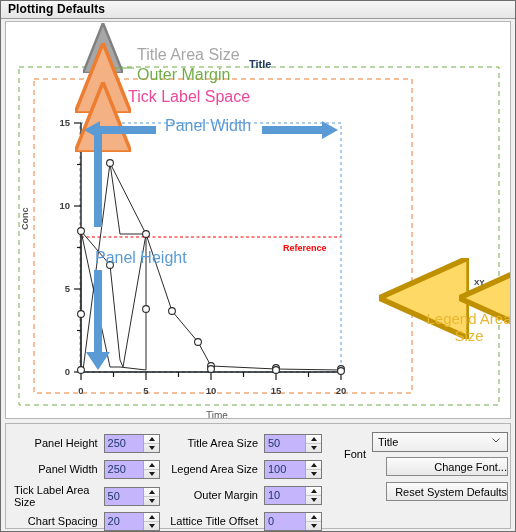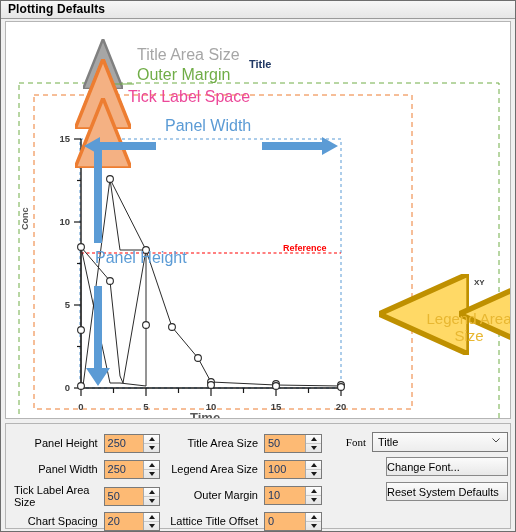--- a/index.html
+++ b/index.html
@@ -20,56 +20,56 @@
     font-size:12px;font-weight:bold;color:#000;
     padding:1px 0 0 7px;box-sizing:border-box;
     letter-spacing:0.1px;
   }
   
   .preview{
     position:absolute;left:4px;top:20px;width:506px;height:398px;
     background:#ffffff;border:1px solid #b5b5b5;box-sizing:border-box;
     overflow:hidden;
   }
-  .svgwrap{position:absolute;left:0;top:16px;width:100%;height:100%;text-decoration:underline;}
+  .svgwrap{position:absolute;left:0;top:0;width:100%;height:100%;text-decoration:underline;}
   svg{display:block;}
 
   
   .anno{position:absolute;white-space:nowrap;pointer-events:none;}
   .anno-title-area{left:131px;top:24px;font-size:16px;color:#a6a6a6;}
   .anno-outer-margin{left:131px;top:44px;font-size:16px;color:#70ad47;}
   .anno-tick-label{left:122px;top:66px;font-size:16px;color:#ec4899;}
   .anno-panel-width{left:159px;top:95px;font-size:16px;color:#5b9bd5;}
   .anno-panel-height{left:89px;top:227px;font-size:16px;color:#5b9bd5;}
   .anno-legend-area{left:411px;top:288px;width:104px;font-size:15px;
         color:#e8b731;text-align:center;line-height:17px;white-space:normal;}
   .anno-plot-title{left:243px;top:36px;font-size:11px;font-weight:bold;color:#203864;}
   .anno-reference{left:277px;top:221px;font-size:9px;font-weight:bold;color:#ff0000;}
   .anno-legend-xy{left:468px;top:256px;font-size:8px;font-weight:bold;color:#404040;}
-  .anno-xlabel{left:184px;top:388px;font-size:13px;font-weight:bold;color:#595959;}
+  .anno-xlabel{left:200px;top:388px;font-size:10px;font-weight:normal;color:#595959;}
   .anno-ylabel{left:14px;top:208px;font-size:9px;font-weight:bold;color:#595959;
         transform:rotate(-90deg);transform-origin:left top;}
 
   
   .controls{
     position:absolute;left:4px;top:422px;width:506px;height:106px;
     background:#f0f0f0;border:1px solid #b5b5b5;box-sizing:border-box;
   }
   .ctl-row{position:absolute;height:22px;display:flex;align-items:center;}
   .ctl-label{
     font-size:11px;color:#000;text-align:right;line-height:12px;
   }
   .spin{
     display:flex;height:19px;border:1px solid #7a7a7a;background:#fff;
     box-sizing:border-box;
   }
   .spin input{
     border:0;outline:0;height:17px;width:100%;
     font-family:"Liberation Sans", sans-serif;
-    font-size:11px;color:#1f3864;padding:0 0 0 3px;margin:0;background:#fdba74;
+    font-size:11px;color:#1f3864;padding:0 0 0 3px;margin:0;background:#c4b5fd;
     box-sizing:border-box;
   }
   .spin .btns{
     width:15px;border-left:1px solid #a9a9a9;
     background:linear-gradient(#fdfdfd,#e4e4e4);
     display:flex;flex-direction:column;flex:0 0 15px;
   }
   .spin .btns div{
     flex:1;display:flex;align-items:center;justify-content:center;
     font-size:6px;color:#222;line-height:1;
@@ -85,21 +85,21 @@
     background:linear-gradient(#fbfbfb,#ededed);
     display:flex;align-items:center;box-sizing:border-box;
     font-size:11px;color:#000;padding-left:5px;
   }
   .combo .chev{
     position:absolute;right:7px;top:5px;width:8px;height:5px;
   }
   .btn{
     position:absolute;height:19px;
     border:1px solid #898989;background:linear-gradient(#fbfbfb,#e8e8e8);
-    display:flex;align-items:center;justify-content:flex-start;
+    display:flex;align-items:center;justify-content:flex-end;
     font-size:11px;color:#000;box-sizing:border-box;
   }
 </style>
 </head>
 <body>
 
 <div class="window">
 
   <div class="titlebar">
     <span>Plotting Defaults</span>
@@ -355,21 +355,21 @@
           <div class="up">
               <i class="tri-up"></i>
             </div>
           <div class="dn">
               <i class="tri-dn"></i>
             </div>
         </div>
       </div>
     </div>
 
-    <div class="ctl-label" style="position:absolute;left:328px;top:12px;width:32px;font-family:Liberation Serif, serif;">Font</div>
+    <div class="ctl-label" style="position:absolute;left:328px;top:24px;width:32px;">Font</div>
     <div class="combo" style="left:366px;top:8px;width:136px;">
       <span>Title</span>
       <svg class="chev" viewBox="0 0 8 5">
         <path d="M0.5 0.5 L4 4 L7.5 0.5" fill="none" stroke="#4a4a4a" stroke-width="1"></path>
       </svg>
     </div>
 
     <div class="btn" style="left:380px;top:33px;width:122px;">
       <span>Change Font...</span>
     </div>

